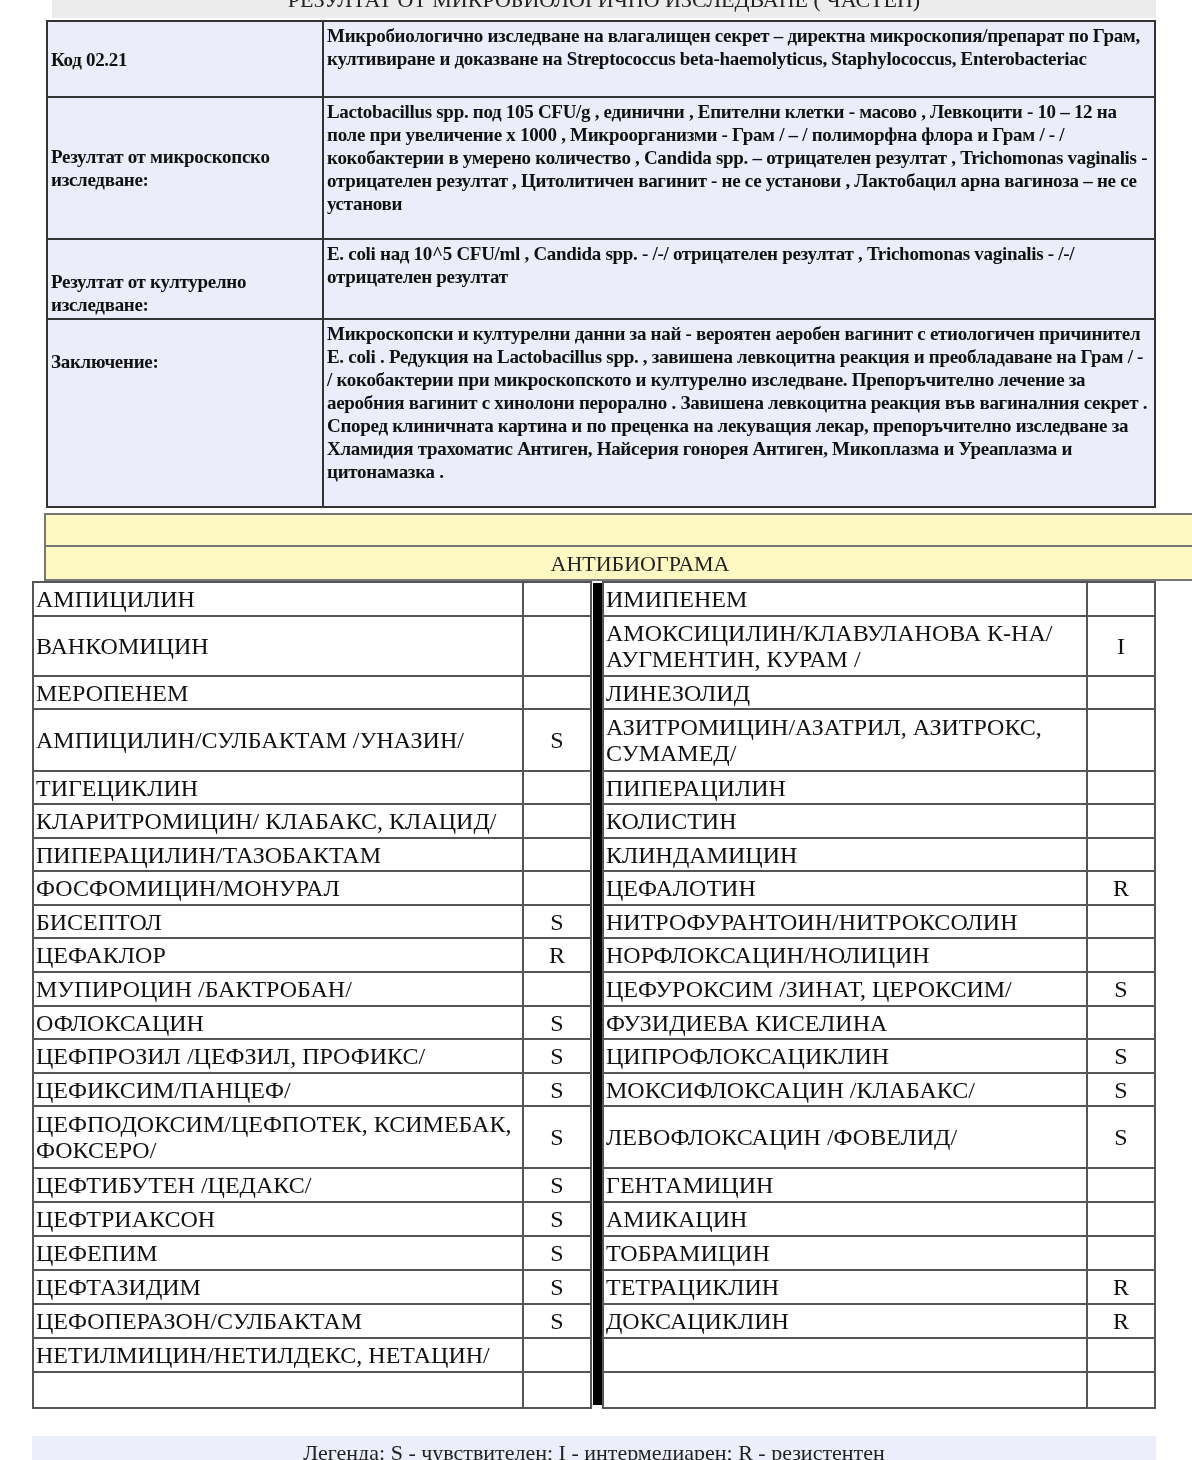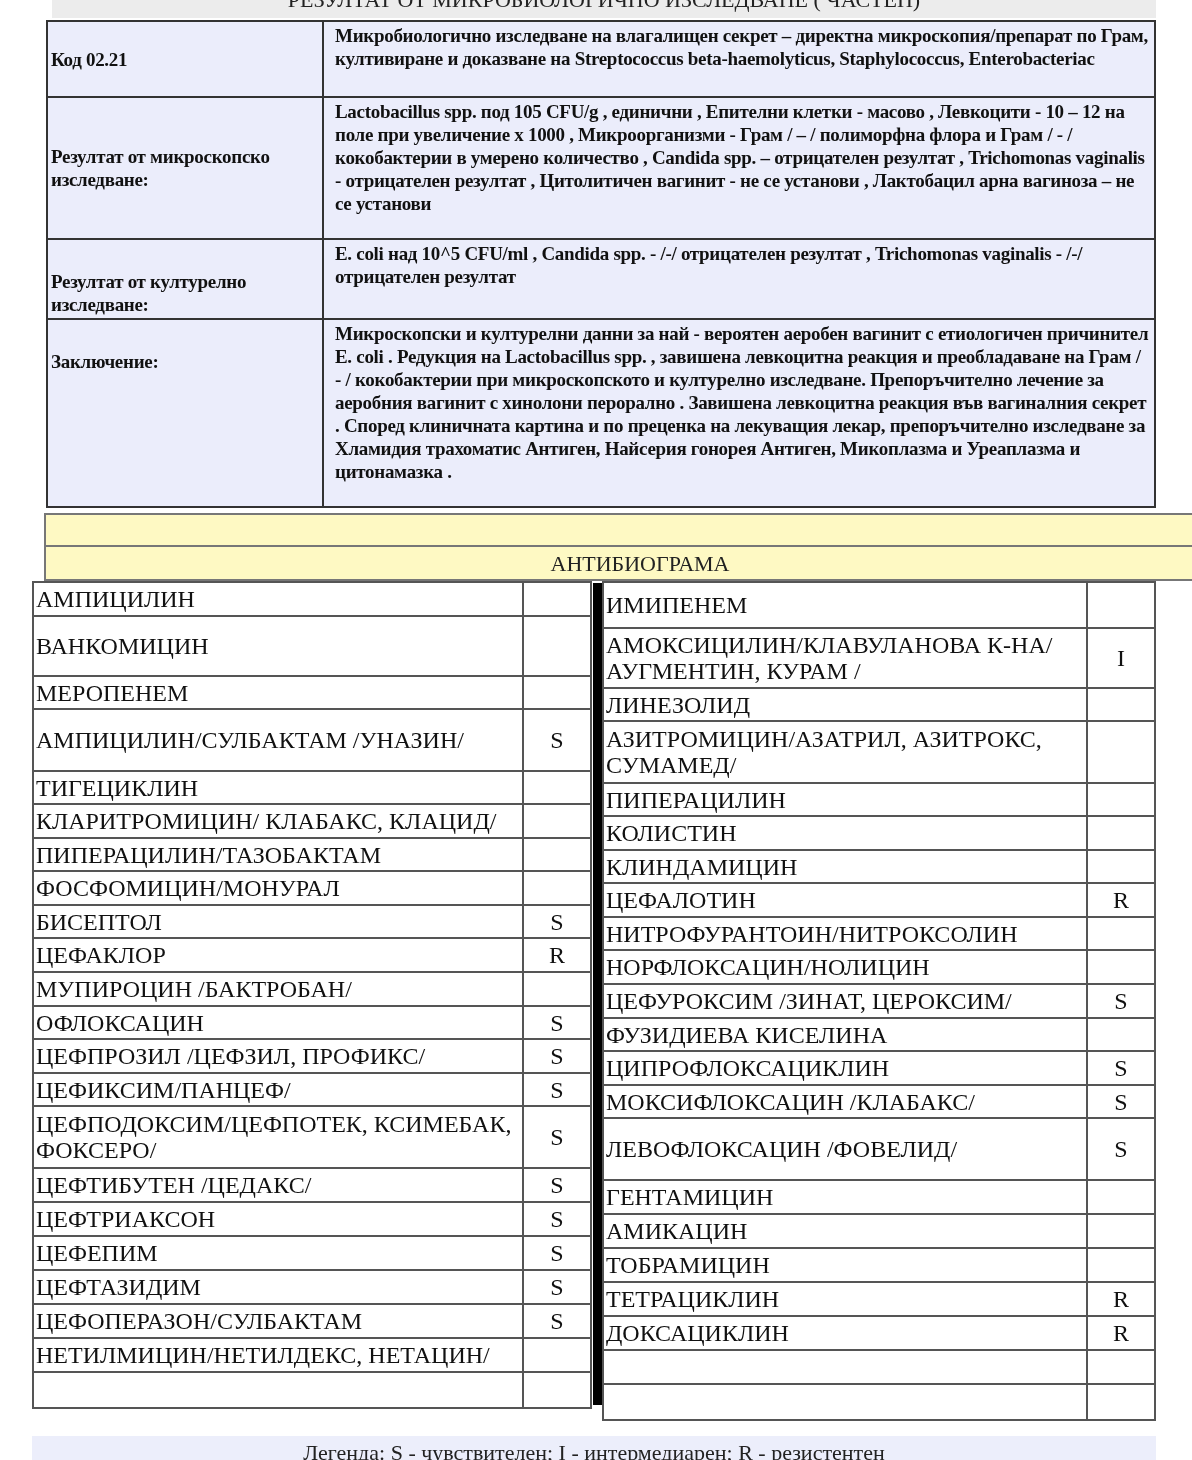--- a/index.html
+++ b/index.html
@@ -3,21 +3,21 @@
 <meta charset="utf-8">
 <style>
   html, body { margin: 0; padding: 0; background: #ffffff; }
   body { width: 1192px; height: 1460px; position: relative; overflow: hidden; font-family: "DejaVu Serif", serif; color: #111; }
 
   .title-bar { position: absolute; left: 52px; top: -14px; width: 1104px; height: 32px; background: #ececec; text-align: center; font-family: "Liberation Serif", serif; font-size: 22px; line-height: 28px; color: #222; }
 
   .info-table { position: absolute; left: 46px; top: 20px; width: 1110px; border-collapse: collapse; border: 2px solid #222; }
   .info-table td { border: 2px solid #333; background: #ebedfb; vertical-align: top; padding: 2px 3px; font-family: "Liberation Serif", serif; font-weight: bold; font-size: 19px; line-height: 23px; letter-spacing: -0.3px; }
   .info-table td.label { width: 268px; vertical-align: middle; }
-  .info-table td.value { padding-left: 11px; }
+  .info-table td.value { padding-left: 3px; }
 
   .yellow-bar { position: absolute; left: 44px; width: 1192px; background: #fef9c3; border: 2px solid #777; box-sizing: border-box; }
   .yb1 { top: 513px; height: 34px; }
   .yb2 { top: 545px; height: 36px; text-align: center; font-family: "Liberation Serif", serif; font-size: 22px; line-height: 34px; color: #222; }
 
   .abg { position: absolute; left: 32px; top: 581px; width: 1124px; height: 826px; }
   .abg-col { position: absolute; top: 0; border-collapse: collapse; }
   .abg-col td { border: 2px solid #555; font-family: "Liberation Serif", serif; font-size: 24px; line-height: 26px; padding: 0 2px; color: #111; background: #fff; }
   .abg-col td.res { text-align: center; width: 62px; }
   .col-left { left: 0; width: 560px; }
@@ -144,21 +144,21 @@
         </tr>
         <tr style="height: 36px;">
           <td></td>
           <td class="res"></td>
         </tr>
       </tbody>
     </table>
   <div class="divider"></div>
   <table class="abg-col col-right">
       <tbody id="right-body">
-        <tr style="height: 46px;">
+        <tr style="height: 34px;">
           <td>ИМИПЕНЕМ</td>
           <td class="res"></td>
         </tr>
         <tr style="height: 60px;">
           <td>АМОКСИЦИЛИН/КЛАВУЛАНОВА К-НА/ АУГМЕНТИН, КУРАМ /</td>
           <td class="res">I</td>
         </tr>
         <tr style="height: 33px;">
           <td>ЛИНЕЗОЛИД</td>
           <td class="res"></td>

